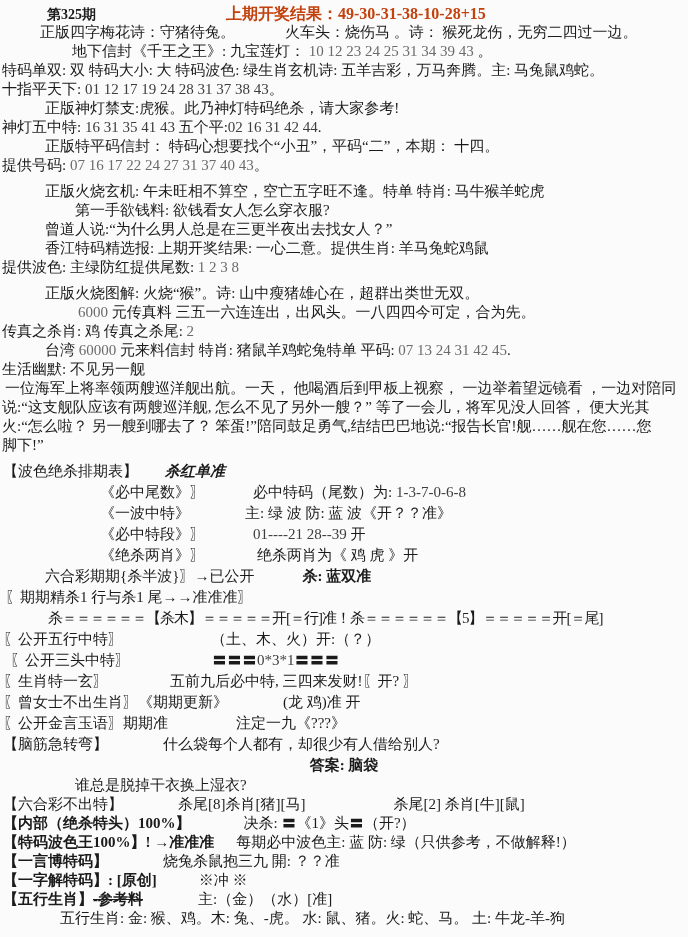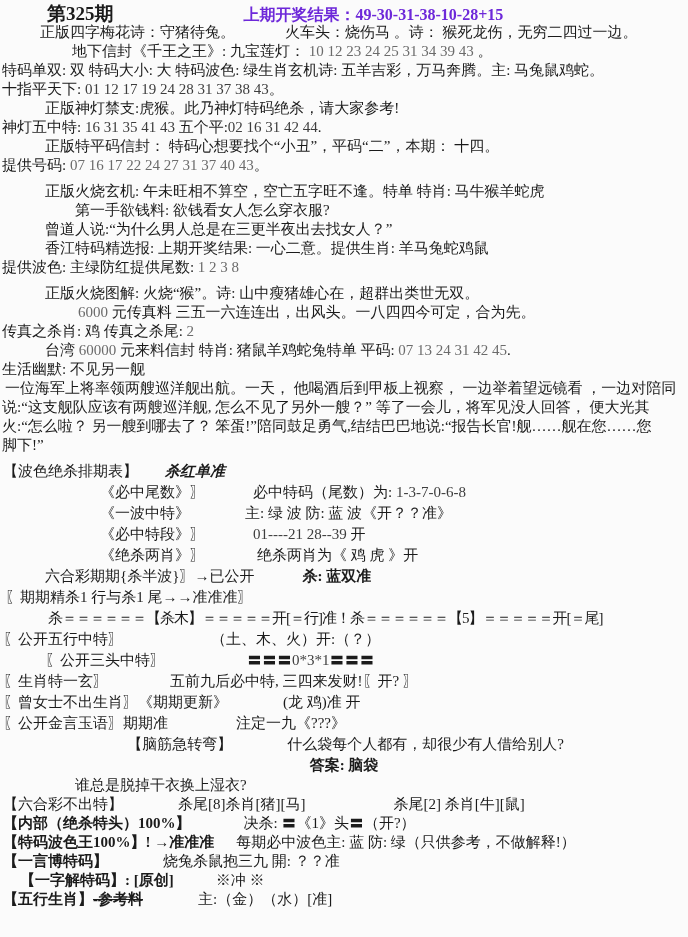--- a/index.html
+++ b/index.html
@@ -11,22 +11,22 @@
     overflow:hidden;
   }
   .sheet{padding-top:4px;width:688px;}
   .line{white-space:nowrap;font-size:15px;overflow:hidden;}
   .s1{height:19px;line-height:19px;}
   .s2{height:21px;line-height:21px;}
   .center{text-align:center;}
   .tight{letter-spacing:-1px;}
   .seg-n{}
   .seg-b{font-weight:bold;}
-  .seg-bt{font-weight:bold;font-size:19px;}
-  .seg-rb{color:#6d28d9;font-weight:bold;font-size:16px;}
+  .seg-bt{font-weight:bold;font-size:14px;}
+  .seg-rb{color:#c2410c;font-weight:bold;font-size:16px;}
   .seg-num{font-family:"Liberation Serif","DejaVu Serif",serif;color:#3d3d3d;}
   .seg-numf{font-family:"Liberation Serif","DejaVu Serif",serif;color:#6b6b6b;}
   .seg-blk{font-weight:bold;}
   .seg-strike{font-weight:bold;text-decoration:line-through;}
 </style>
 </head>
 <body>
 
 <div class="sheet">
     <div class="line s1" style="padding-left: 47px;"><span class="seg-bt">第325期</span><span class="seg-rb" style="margin-left: 130px;">上期开奖结果：</span><span class="seg-rb">49-30-31-38-10-28+15</span></div>
@@ -54,26 +54,27 @@
     <div class="line s1" style="padding-left: 2px;"><span class="seg-n">脚下!”</span></div>
     <div class="line s2" style="padding-left: 3px; margin-top: 6px;"><span class="seg-n">【波色绝杀排期表】</span><span class="seg-b" style="margin-left: 27px; font-style: italic;">杀红单准</span></div>
     <div class="line s2" style="padding-left: 100px;"><span class="seg-n">《必中尾数》〗</span><span class="seg-n" style="margin-left: 48px; text-align: right;">必中特码（尾数）为: </span><span class="seg-num">1-3-7-0-6-8</span></div>
     <div class="line s2" style="padding-left: 100px;"><span class="seg-n">《一波中特》</span><span class="seg-n" style="margin-left: 55px;">主: 绿 波 防: 蓝 波《开？？准》</span></div>
     <div class="line s2" style="padding-left: 100px;"><span class="seg-n">《必中特段》〗</span><span class="seg-num" style="margin-left: 48px;">01----21 28--39 </span><span class="seg-n">开</span></div>
     <div class="line s2" style="padding-left: 100px;"><span class="seg-n">《绝杀两肖》〗</span><span class="seg-n" style="margin-left: 52px;">绝杀两肖为《 鸡 虎 》开</span></div>
     <div class="line s2" style="padding-left: 45px;"><span class="seg-n">六合彩期期{杀半波}〗→已公开</span><span class="seg-b" style="margin-left: 48px;">杀: 蓝双准</span></div>
     <div class="line s2" style="padding-left: 5px;"><span class="seg-n">〖期期精杀1 行与杀1 尾→→准准准〗</span></div>
     <div class="line s2 tight" style="padding-left: 48px;"><span class="seg-n">杀＝＝＝＝＝＝【杀木】＝＝＝＝＝开[＝行]准！杀＝＝＝＝＝＝【5】＝＝＝＝＝开[＝尾]</span></div>
     <div class="line s2" style="padding-left: 3px;"><span class="seg-n">〖公开五行中特〗</span><span class="seg-n" style="margin-left: 88px;">（土、木、火）开:（？）</span></div>
-    <div class="line s2" style="padding-left: 1px; margin-left: 44px;"><span class="seg-n">〖公开三头中特〗</span><span class="seg-blk" style="margin-left: 82px;">〓〓〓</span><span class="seg-num">0*3*1</span><span class="seg-blk">〓〓〓</span></div>
+    <div class="line s2" style="padding-left: 10px;"><span class="seg-n">〖公开三头中特〗</span><span class="seg-blk" style="margin-left: 82px;">〓〓〓</span><span class="seg-num">0*3*1</span><span class="seg-blk">〓〓〓</span></div>
     <div class="line s2" style="padding-left: 3px;"><span class="seg-n">〖生肖特一玄〗</span><span class="seg-n" style="margin-left: 62px;">五前九后必中特, 三四来发财!〖开? 〗</span></div>
     <div class="line s2" style="padding-left: 3px;"><span class="seg-n">〖曾女士不出生肖〗《期期更新》</span><span class="seg-n" style="margin-left: 55px;">(龙 鸡)准 开</span></div>
     <div class="line s2" style="padding-left: 3px;"><span class="seg-n">〖公开金言玉语〗期期准</span><span class="seg-n" style="margin-left: 68px;">注定一九《???》</span></div>
-    <div class="line s2" style="padding-left: 3px; text-align: center;"><span class="seg-n">【脑筋急转弯】</span><span class="seg-n" style="margin-left: 55px;">什么袋每个人都有，却很少有人借给别人?</span></div>
+    <div class="line s2" style="padding-left: 3px;"><span class="seg-n">【脑筋急转弯】</span><span class="seg-n" style="margin-left: 55px;">什么袋每个人都有，却很少有人借给别人?</span></div>
     <div class="line s2 center"><span class="seg-b">答案: 脑袋</span></div>
     <div class="line s1" style="padding-left: 75px;"><span class="seg-n">谁总是脱掉干衣换上湿衣?</span></div>
     <div class="line s1" style="padding-left: 3px;"><span class="seg-n">【六合彩不出特】</span><span class="seg-n" style="margin-left: 55px;">杀尾[8]杀肖[猪][马]</span><span class="seg-n" style="margin-left: 88px;">杀尾[2] 杀肖[牛][鼠]</span></div>
     <div class="line s1" style="padding-left: 3px;"><span class="seg-b">【内部（绝杀特头）100%】</span><span class="seg-n" style="margin-left: 53px;">决杀: </span><span class="seg-blk">〓</span><span class="seg-n">《1》头</span><span class="seg-blk">〓</span><span class="seg-n">（开?）</span></div>
     <div class="line s1" style="padding-left: 3px;"><span class="seg-b">【特码波色王100%】! →准准准</span><span class="seg-n" style="margin-left: 22px;">每期必中波色主: 蓝 防: 绿（只供参考，不做解释!）</span></div>
     <div class="line s1" style="padding-left: 3px;"><span class="seg-b">【一言博特码】</span><span class="seg-n" style="margin-left: 55px;">烧兔杀鼠抱三九 開: ？？准</span></div>
-    <div class="line s1" style="padding-left: 20px;"><span class="seg-b">【一字解特码】: [原创]</span><span class="seg-n" style="margin-left: 42px;">※冲 ※</span></div>
+    <div class="line s1" style="padding-left: 3px;"><span class="seg-b">【一字解特码】: [原创]</span><span class="seg-n" style="margin-left: 42px;">※冲 ※</span></div>
     <div class="line s1" style="padding-left: 3px;"><span class="seg-b">【五行生肖】</span><span class="seg-strike">-参考料</span><span class="seg-n" style="margin-left: 55px;">主:（金）（水）[准]</span></div>
+    <div class="line s1" style="padding-left: 60px;"><span class="seg-n">五行生肖: 金: 猴、鸡。木: 兔、-虎。 水: 鼠、猪。火: 蛇、马。 土: 牛龙-羊-狗</span></div>
   </div>
 
 </body></html>

